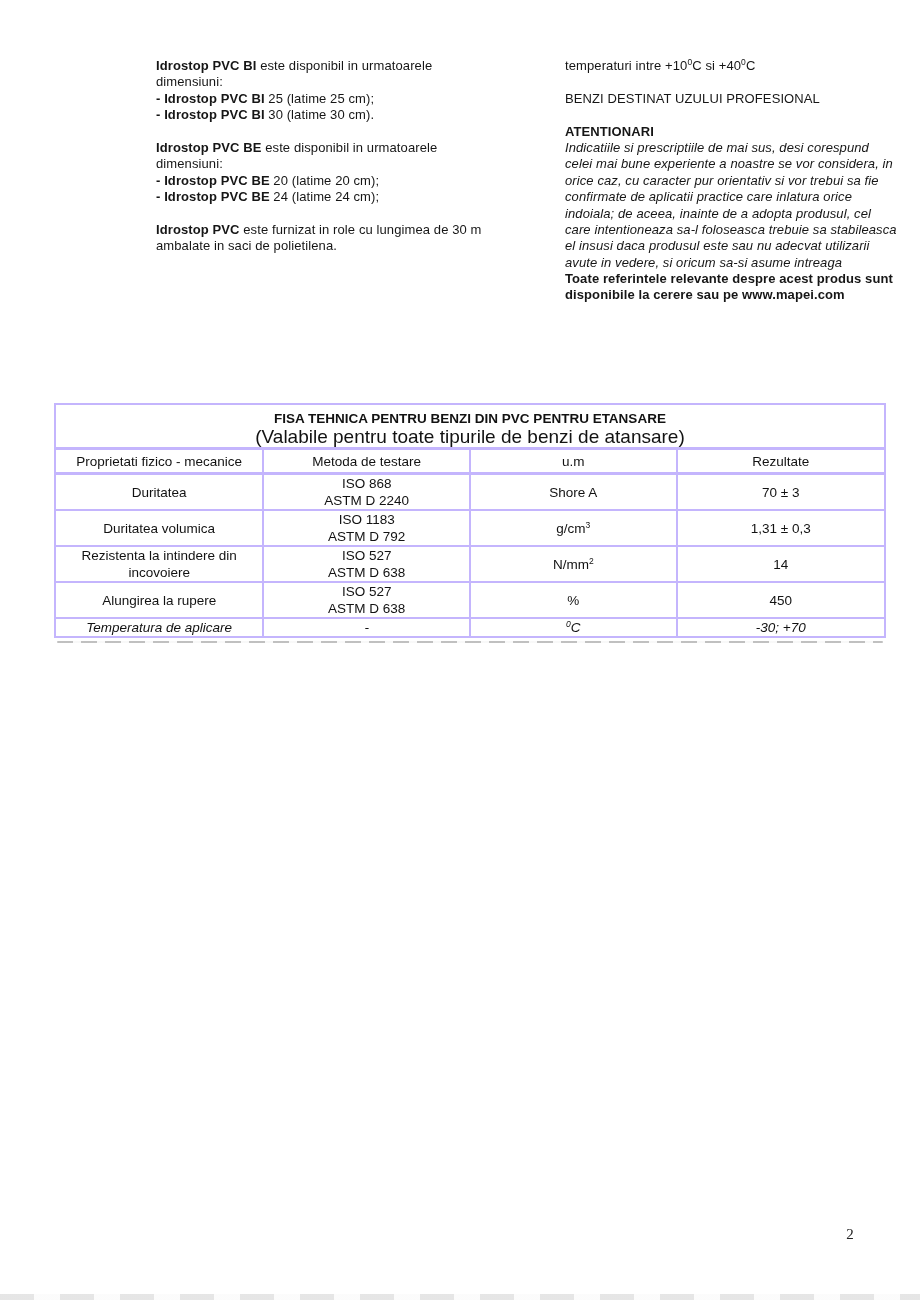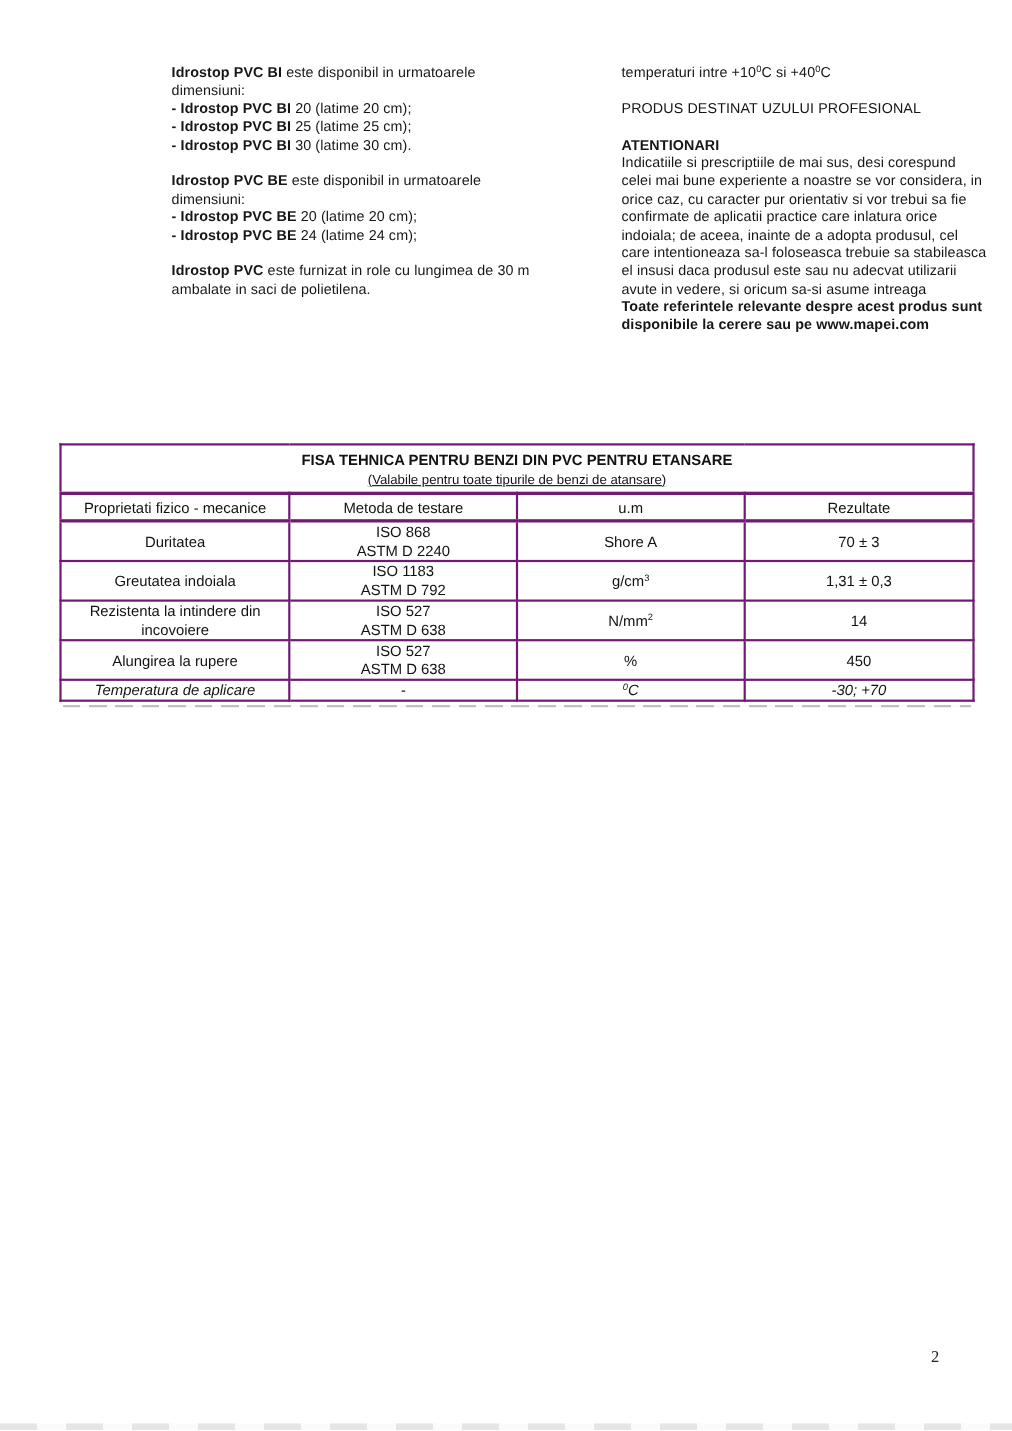--- a/index.html
+++ b/index.html
@@ -9,34 +9,34 @@
     color:#161616;position:relative;overflow:hidden;
     -webkit-font-smoothing:antialiased;
   }
   .page{position:absolute;inset:0;background:#fff;}
   .col{
     position:absolute;top:58px;font-size:13px;line-height:16.4px;
     white-space:nowrap;letter-spacing:0.1px;
   }
   .col .tl{height:16.4px;padding-left:44px;}
   .b{font-weight:bold;}
-  .i{}
+  .i{font-style:italic;}
   sup{font-size:8.5px;vertical-align:baseline;position:relative;top:-5px;line-height:0;}
   table.tech{
     position:absolute;left:54px;top:403px;width:832px;
     border-collapse:collapse;table-layout:fixed;
     font-size:13.5px;text-align:center;color:#121212;
   }
   table.tech td, table.tech th{
-    border:2px solid #701a75;font-weight:normal;padding:0 2px;
+    border:2px solid #c4b5fd;font-weight:normal;padding:0 2px;
     vertical-align:middle;
   }
   tr.title-row td{height:42px;border-bottom-width:3px;}
   .t-title{font-weight:bold;font-size:13.5px;line-height:18px;padding-top:2px;}
-  .t-sub{font-size:12px;line-height:17px;text-decoration:underline;}
+  .t-sub{font-size:19px;line-height:17px;}
   tr.head-row th{height:22px;border-bottom-width:3px;}
   tr.r2 td{height:34px;line-height:17px;}
   tr.r1 td{height:15px;line-height:14px;font-style:italic;}
   .cell-line{line-height:17px;}
   .artifact-line{
     position:absolute;left:57px;top:641px;width:826px;height:2px;
     background:repeating-linear-gradient(90deg,
       rgba(130,130,130,.5) 0 16px, rgba(210,210,210,.15) 16px 24px);
     border-radius:1px;
   }
@@ -51,37 +51,36 @@
   }
 </style>
 </head>
 <body>
 
 <div class="page">
 
   <div class="col" style="left:112px;">
       <div class="tl"><span class="b">Idrostop PVC BI</span><span> este disponibil in urmatoarele</span></div>
       <div class="tl">dimensiuni:</div>
-      <div class="tl"><span class="b">- Idrostop PVC BI </span><span>20 (latime 20 cm);</span></div>
       <div class="tl"><span class="b">- Idrostop PVC BI </span><span>25 (latime 25 cm);</span></div>
       <div class="tl"><span class="b">- Idrostop PVC BI </span><span>30 (latime 30 cm).</span></div>
       <div class="tl">&nbsp;</div>
       <div class="tl"><span class="b">Idrostop PVC BE</span><span> este disponibil in urmatoarele</span></div>
       <div class="tl">dimensiuni:</div>
       <div class="tl"><span class="b">- Idrostop PVC BE </span><span>20 (latime 20 cm);</span></div>
       <div class="tl"><span class="b">- Idrostop PVC BE </span><span>24 (latime 24 cm);</span></div>
       <div class="tl">&nbsp;</div>
       <div class="tl"><span class="b">Idrostop PVC</span><span> este furnizat in role cu lungimea de 30 m</span></div>
       <div class="tl">ambalate in saci de polietilena.</div>
     </div>
 
   <div class="col" style="left:521px;">
       <div class="tl"><span>temperaturi intre +10</span><sup>0</sup><span>C si +40</span><sup>0</sup><span>C</span></div>
       <div class="tl">&nbsp;</div>
-      <div class="tl">PRODUS DESTINAT UZULUI PROFESIONAL</div>
+      <div class="tl">BENZI DESTINAT UZULUI PROFESIONAL</div>
       <div class="tl">&nbsp;</div>
       <div class="tl"><span class="b">ATENTIONARI</span></div>
       <div class="tl"><span class="i">Indicatiile si prescriptiile de mai sus, desi corespund</span></div>
       <div class="tl"><span class="i">celei mai bune experiente a noastre se vor considera, in</span></div>
       <div class="tl"><span class="i">orice caz, cu caracter pur orientativ si vor trebui sa fie</span></div>
       <div class="tl"><span class="i">confirmate de aplicatii practice care inlatura orice</span></div>
       <div class="tl"><span class="i">indoiala; de aceea, inainte de a adopta produsul, cel</span></div>
       <div class="tl"><span class="i">care intentioneaza sa-l foloseasca trebuie sa stabileasca</span></div>
       <div class="tl"><span class="i">el insusi daca produsul este sau nu adecvat utilizarii</span></div>
       <div class="tl"><span class="i">avute in vedere, si oricum sa-si asume intreaga</span></div>
@@ -117,21 +116,21 @@
       <td>
         <div class="cell-line">ISO 868</div>
         <div class="cell-line">ASTM D 2240</div>
       </td>
       <td><span>Shore A</span></td>
       <td><span>70 ± 3</span></td>
     </tr>
 
     <tr class="r2">
       <td>
-            <div class="cell-line">Greutatea indoiala</div>
+            <div class="cell-line">Duritatea volumica</div>
           </td>
       <td>
         <div class="cell-line">ISO 1183</div>
         <div class="cell-line">ASTM D 792</div>
       </td>
       <td><span>g/cm</span><sup>3</sup></td>
       <td><span>1,31 ± 0,3</span></td>
     </tr>
 
     <tr class="r2">

